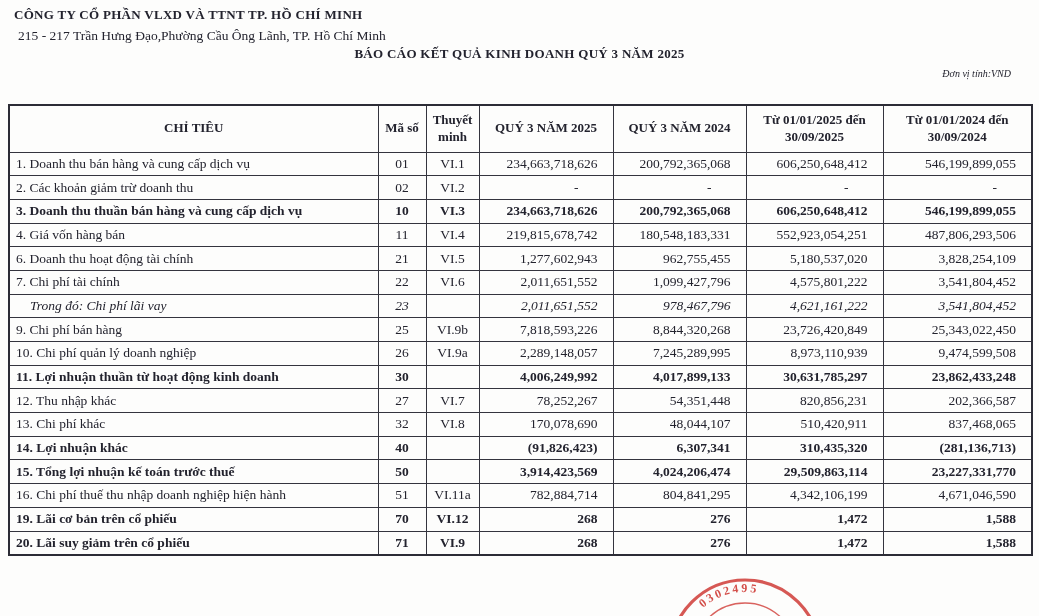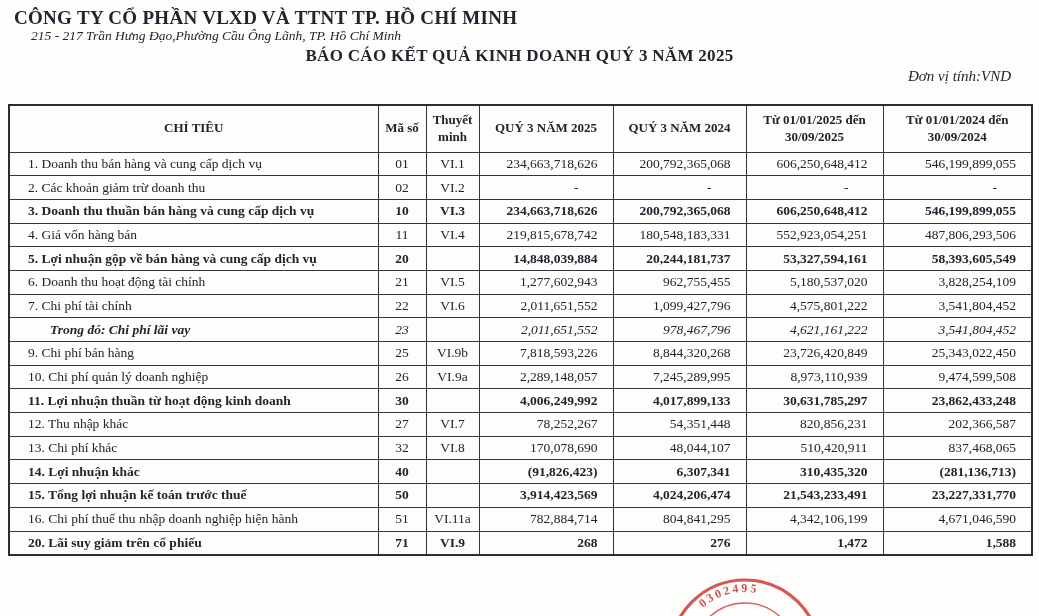--- a/index.html
+++ b/index.html
@@ -7,59 +7,58 @@
   .page {
     position: relative;
     width: 1039px; height: 616px;
     background: #fdfdfc;
     color: #23232e;
     overflow: hidden;
     margin: 0 auto;
   }
   .company-name {
     position: absolute; left: 14px; top: 7px;
-    font-size: 19px; font-weight: bold; letter-spacing: .3px;
+    font-size: 13px; font-weight: bold; letter-spacing: .3px;
   }
   .company-address {
-    position: absolute; left: 31px; top: 28px;
+    position: absolute; left: 18px; top: 28px;
     font-size: 13.5px;
-    font-style: italic;
   }
   .report-title {
     position: absolute; left: 0; top: 46px; width: 100%;
-    text-align: center; font-size: 17px; font-weight: bold; letter-spacing: .3px;
+    text-align: center; font-size: 13px; font-weight: bold; letter-spacing: .3px;
   }
   .unit-note {
     position: absolute; right: 28px; top: 68px;
-    font-size: 15px; font-style: italic;
+    font-size: 10px; font-style: italic;
   }
   table.report {
     position: absolute; left: 8px; top: 104px;
     width: 1023px;
     border-collapse: collapse;
     table-layout: fixed;
     border: 2px solid #2c2c36;
   }
   table.report th, table.report td {
     border: 1px solid #34343e;
     overflow: hidden; white-space: nowrap;
   }
   table.report th {
     height: 47px; font-size: 13px; font-weight: bold;
     text-align: center; vertical-align: middle; line-height: 1.3;
     white-space: normal; padding: 0 3px;
   }
   table.report td { height: 23.7px; font-size: 13.5px; vertical-align: middle; }
-  .td-label { text-align: left; padding-left: 18px; font-size: 13.5px; }
+  .td-label { text-align: left; padding-left: 6px; font-size: 13.5px; }
   .td-center { text-align: center; font-size: 13px; }
   .td-num { text-align: right; padding-right: 15px; font-size: 13px; }
   .td-num.dash { padding-right: 34px; }
   tr.bold td { font-weight: bold; margin-top: 39px; }
   tr.italic td { font-style: italic; }
-  tr.italic .td-label { padding-left: 40px; font-weight: bold; }
+  tr.italic .td-label { padding-left: 20px; }
   .col-label { width: 369px; } .col-code { width: 48px; } .col-note { width: 53px; }
   .col-q25 { width: 134px; } .col-q24 { width: 133px; }
   .col-y25 { width: 137px; } .col-y24 { width: 149px; }
   .footer-date {
     position: absolute; top: 624px; right: 64px;
     font-size: 14px; z-index: 2;
   }
   .stamp {
     position: absolute; left: 650px; top: 577px;
     z-index: 1;
@@ -126,29 +125,20 @@
         </tr>
         <tr>
           <td class="td-label">4. Giá vốn hàng bán</td>
           <td class="td-center">11</td>
           <td class="td-center">VI.4</td>
           <td class="td-num">219,815,678,742</td>
           <td class="td-num">180,548,183,331</td>
           <td class="td-num">552,923,054,251</td>
           <td class="td-num">487,806,293,506</td>
         </tr>
-        <tr class="bold">
-          <td class="td-label">5. Lợi nhuận gộp về bán hàng và cung cấp dịch vụ</td>
-          <td class="td-center">20</td>
-          <td class="td-center"></td>
-          <td class="td-num">14,848,039,884</td>
-          <td class="td-num">20,244,181,737</td>
-          <td class="td-num">53,327,594,161</td>
-          <td class="td-num">58,393,605,549</td>
-        </tr>
         <tr>
           <td class="td-label">6. Doanh thu hoạt động tài chính</td>
           <td class="td-center">21</td>
           <td class="td-center">VI.5</td>
           <td class="td-num">1,277,602,943</td>
           <td class="td-num">962,755,455</td>
           <td class="td-num">5,180,537,020</td>
           <td class="td-num">3,828,254,109</td>
         </tr>
         <tr>
@@ -222,31 +212,40 @@
           <td class="td-num">6,307,341</td>
           <td class="td-num">310,435,320</td>
           <td class="td-num">(281,136,713)</td>
         </tr>
         <tr class="bold">
           <td class="td-label">15. Tổng lợi nhuận kế toán trước thuế</td>
           <td class="td-center">50</td>
           <td class="td-center"></td>
           <td class="td-num">3,914,423,569</td>
           <td class="td-num">4,024,206,474</td>
-          <td class="td-num">21,543,233,491</td>
+          <td class="td-num">29,509,863,114</td>
           <td class="td-num">23,227,331,770</td>
         </tr>
         <tr>
           <td class="td-label">16. Chi phí thuế thu nhập doanh nghiệp hiện hành</td>
           <td class="td-center">51</td>
           <td class="td-center">VI.11a</td>
           <td class="td-num">782,884,714</td>
           <td class="td-num">804,841,295</td>
           <td class="td-num">4,342,106,199</td>
           <td class="td-num">4,671,046,590</td>
+        </tr>
+        <tr class="bold">
+          <td class="td-label">19. Lãi cơ bản trên cổ phiếu</td>
+          <td class="td-center">70</td>
+          <td class="td-center">VI.12</td>
+          <td class="td-num">268</td>
+          <td class="td-num">276</td>
+          <td class="td-num">1,472</td>
+          <td class="td-num">1,588</td>
         </tr>
         <tr class="bold">
           <td class="td-label">20. Lãi suy giảm trên cổ phiếu</td>
           <td class="td-center">71</td>
           <td class="td-center">VI.9</td>
           <td class="td-num">268</td>
           <td class="td-num">276</td>
           <td class="td-num">1,472</td>
           <td class="td-num">1,588</td>
         </tr>

